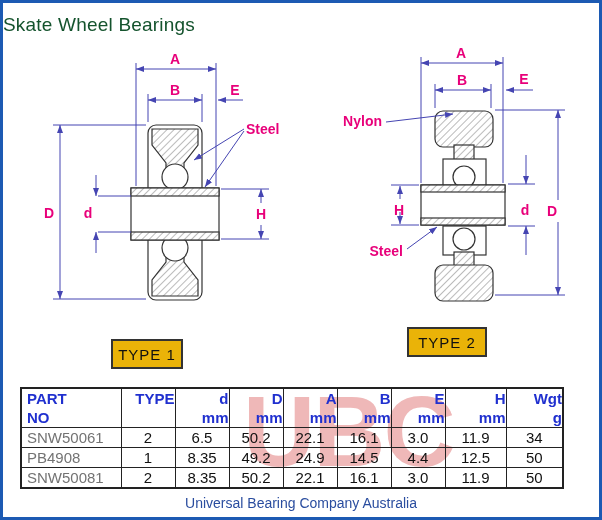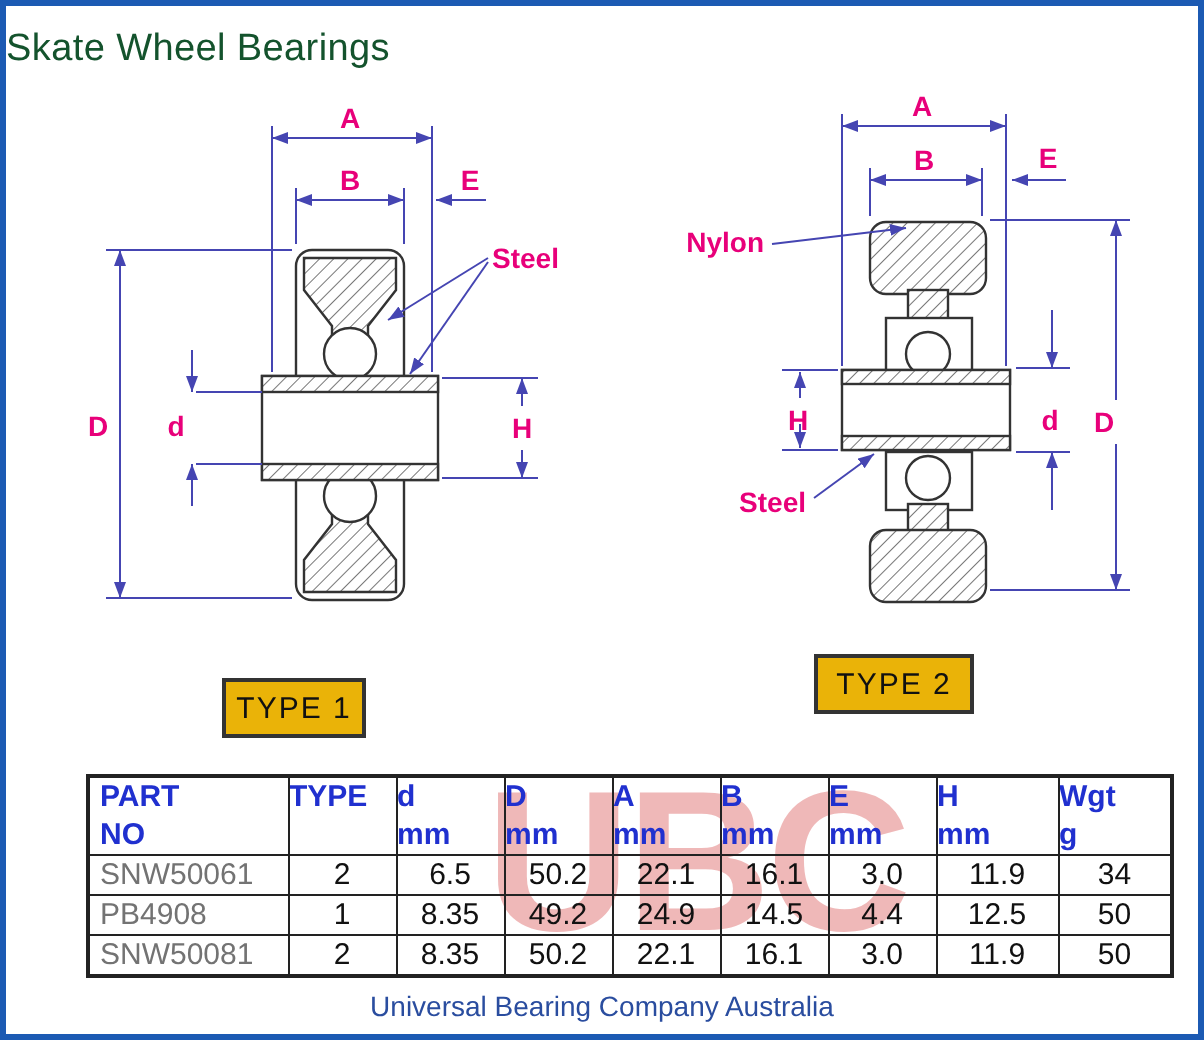--- a/index.html
+++ b/index.html
@@ -22,31 +22,31 @@
     display:flex;align-items:center;justify-content:center;
     font-size:15px;color:#111;letter-spacing:1px;
   }
   #typebox1{left:108px;top:336px;width:68px;}
   #typebox2{left:404px;top:324px;width:76px;}
   .watermark{
     position:absolute;left:212px;top:378px;z-index:1;
     font-size:100px;font-weight:bold;line-height:1.0;letter-spacing:-2px;
     color:rgba(226,125,125,0.55);user-select:none;margin-left:28px;
   }
-  .tablewrap{position:absolute;left:40px;top:384px;z-index:2;}
+  .tablewrap{position:absolute;left:17px;top:384px;z-index:2;}
   table.spec{
     border-collapse:collapse;table-layout:fixed;width:542px;
     border:2px solid #222;background:transparent;
   }
   table.spec td, table.spec th{
     border:1px solid #222;padding:0;margin:0;background:transparent;
     font-size:15px;overflow:hidden;white-space:nowrap;
   }
   table.spec th{
-    color:#2030cf;font-weight:bold;text-align:left;vertical-align:top;
+    color:#2030cf;font-weight:bold;text-align:right;vertical-align:top;
     height:38px;line-height:19px;
   }
   table.spec th.partcol, table.spec td.partcol{text-align:left;padding-left:5px;}
   table.spec td{color:#111;text-align:center;height:19px;line-height:19px;}
   table.spec td.partcol{color:#737373;}
   .footer{
     position:absolute;top:492px;left:0;width:100%;text-align:center;
     font-size:14px;color:#2a4d9f;
   }
 </style>

